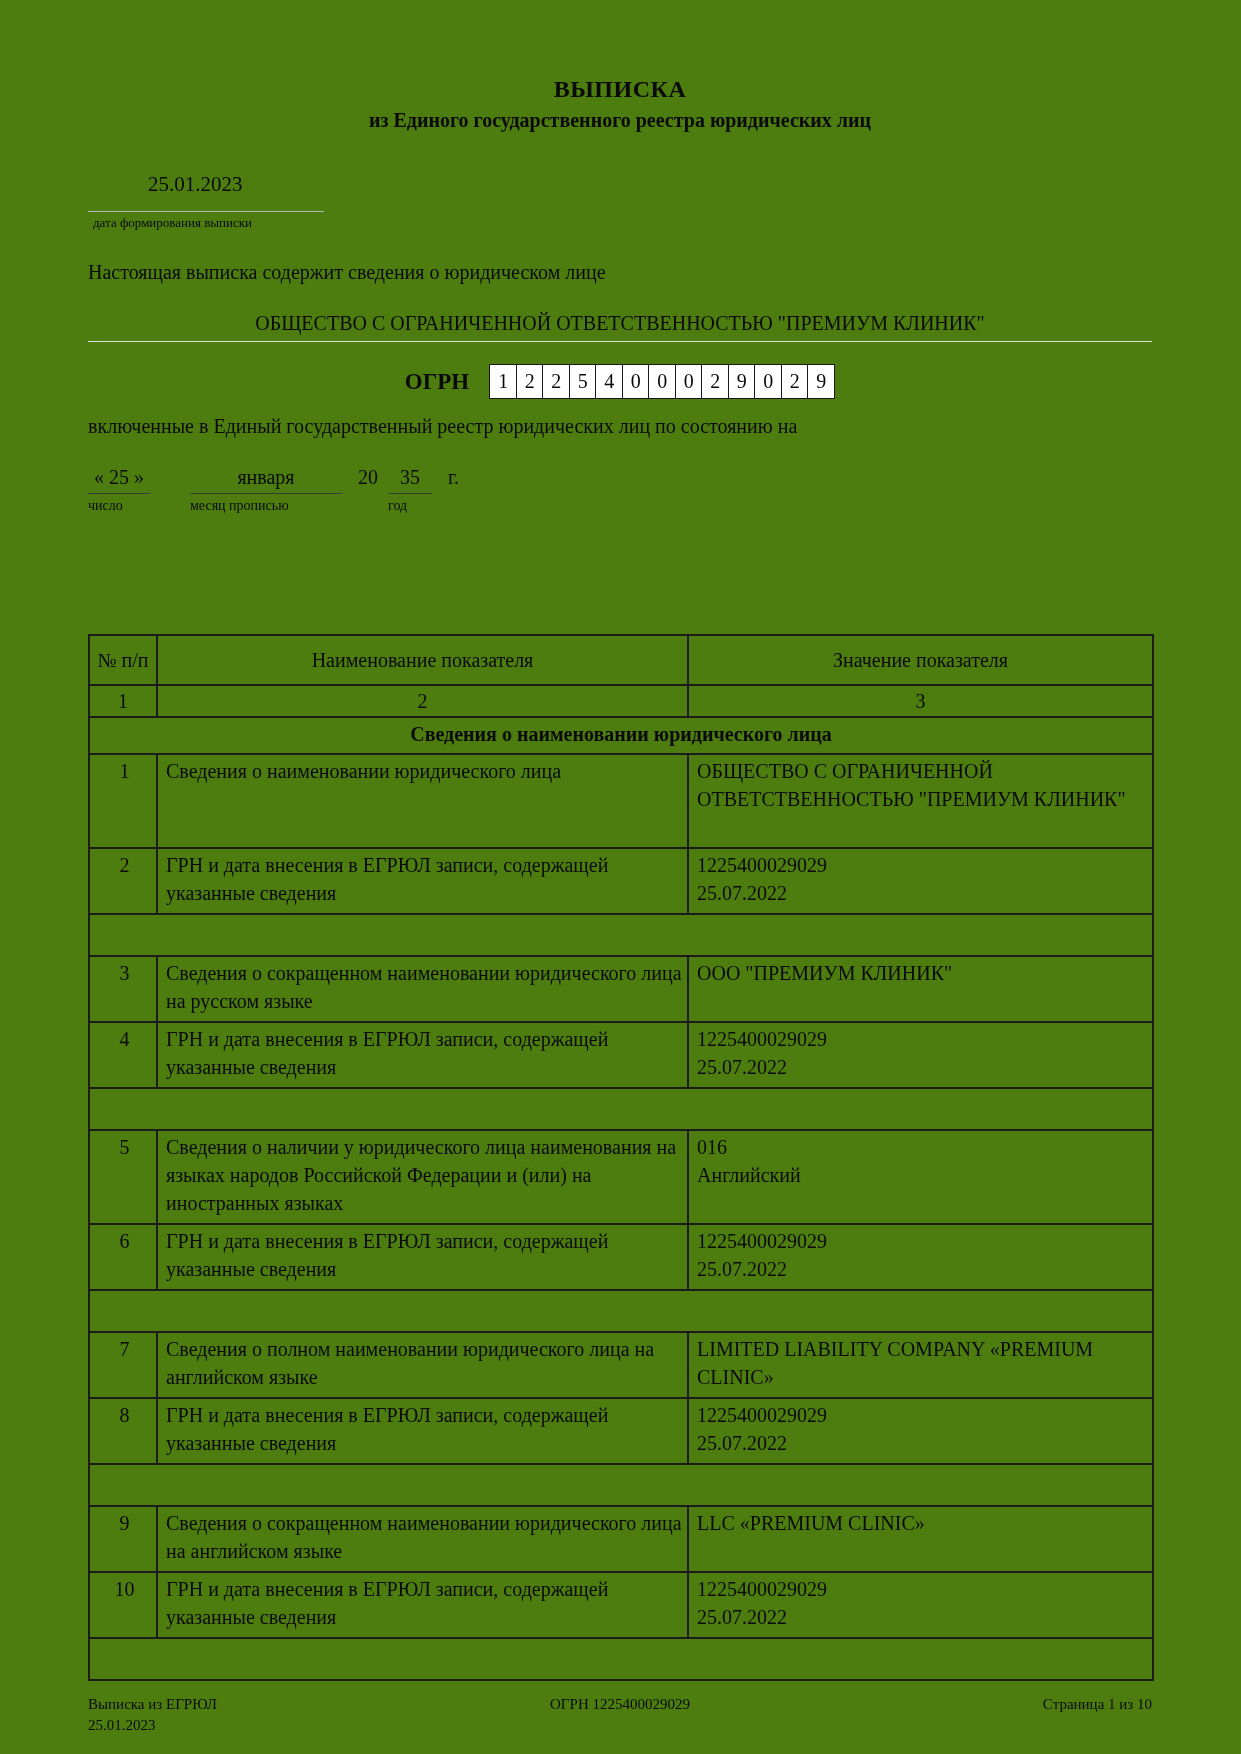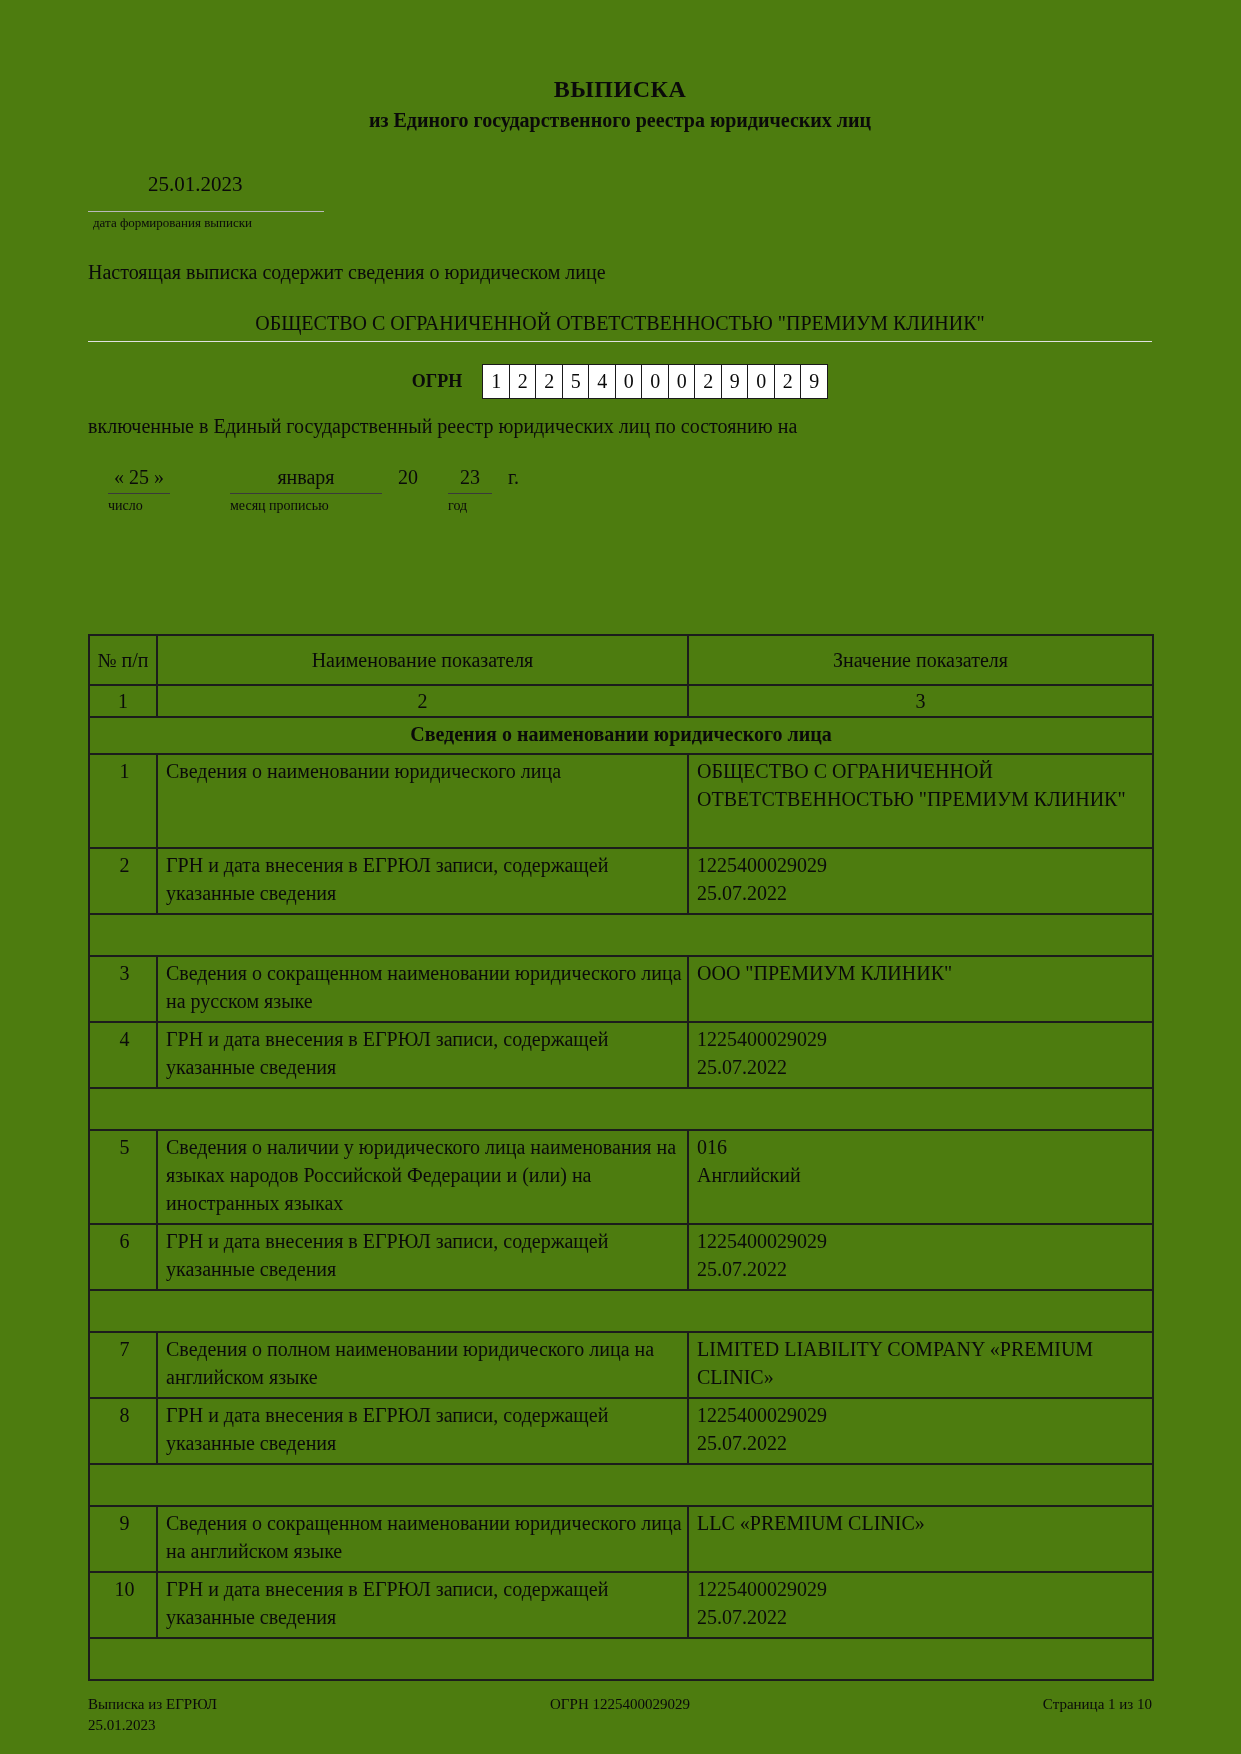--- a/index.html
+++ b/index.html
@@ -28,35 +28,35 @@
   
   .intro { margin-top: 30px; font-size: 20px; }
 
   
   .company-block { margin-top: 28px; }
   .company-name { text-align: center; font-size: 20px; padding-bottom: 6px; border-bottom: 1px solid #e0e0e0; }
   .company-label { text-align: center; font-size: 14px; padding-top: 2px; }
 
   
   .ogrn-row { margin-top: 22px; display: flex; justify-content: center; align-items: center; }
-  .ogrn-label { font-size: 18px; font-weight: bold; margin-right: 20px; }
+  .ogrn-label { font-size: 23px; font-weight: bold; margin-right: 20px; }
   .ogrn-boxes { display: flex; }
   .ogrn-box {
     width: 26px; height: 33px; border: 1.5px solid #1a1a1a;
     display: flex; align-items: center; justify-content: center;
     font-size: 20px; background: #fff;
   }
   .ogrn-box + .ogrn-box { margin-left: -1.5px; }
 
   
   .asof { margin-top: 16px; font-size: 20px; }
 
   
   .datefill { margin-top: 26px; display: flex; align-items: flex-start; }
-  .fill-item { display: flex; flex-direction: column; margin-left: 20px; }
+  .fill-item { display: flex; flex-direction: column; }
   .fill-value { font-size: 20px; text-align: center; padding: 0 6px 3px 6px; line-height: 26px; }
   .fill-underline { border-bottom: 1.5px solid #3a3a3a; }
   .fill-label { font-size: 14px; padding-top: 4px; }
   .fill-plain { font-size: 20px; line-height: 26px; padding-bottom: 3px; }
   .gap40 { width: 40px; } .gap16 { width: 16px; } .gap10 { width: 10px; }
   .w-day { min-width: 56px; } .w-month { min-width: 152px; } .w-year { min-width: 44px; }
 
   
   table.reg { margin-top: 120px; width: 100%; border-collapse: collapse; table-layout: fixed; }
   table.reg td, table.reg th {
@@ -131,21 +131,21 @@
     </div>
     <div class="gap40"></div>
     <div class="fill-item w-month">
       <div class="fill-value fill-underline">января</div>
       <div class="fill-label">месяц прописью</div>
     </div>
     <div class="gap16"></div>
     <div class="fill-plain">20</div>
     <div class="gap10"></div>
     <div class="fill-item w-year">
-      <div class="fill-value fill-underline">23</div>
+      <div class="fill-value fill-underline">35</div>
       <div class="fill-label">год</div>
     </div>
     <div class="gap16"></div>
     <div class="fill-plain">г.</div>
   </div>
 
   <table class="reg">
     <colgroup>
         <col class="c-num">
         <col class="c-name">

